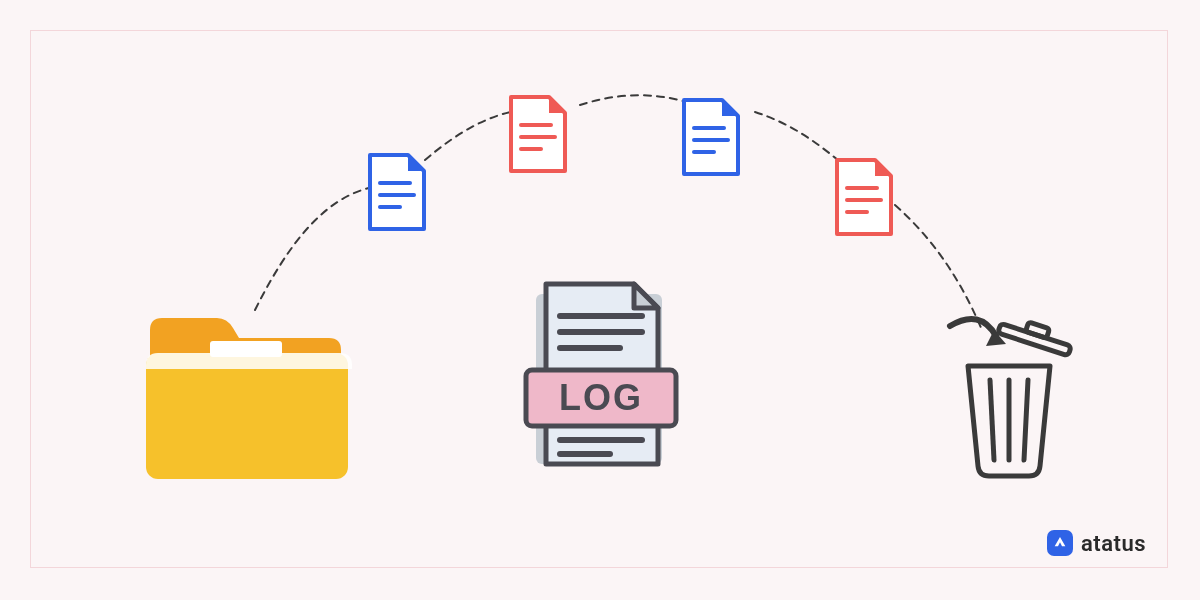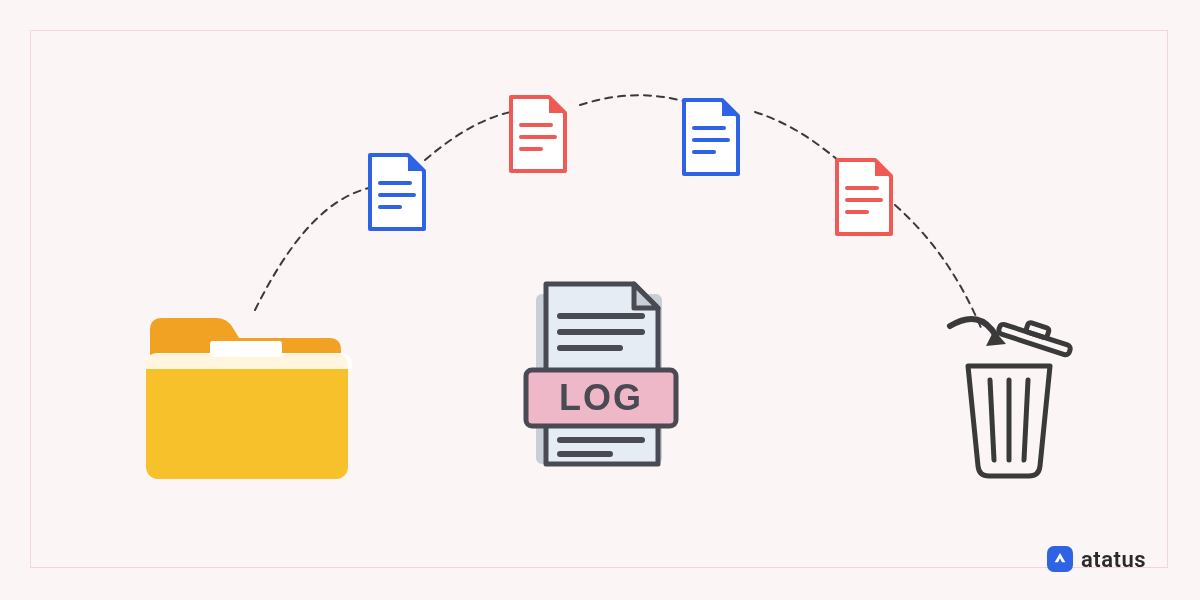--- a/index.html
+++ b/index.html
@@ -15,21 +15,21 @@
     left: 30px;
     top: 30px;
     width: 1138px;
     height: 538px;
     border: 1px solid #f3d6da;
     box-sizing: border-box;
   }
   .brand {
     position: absolute;
     right: 54px;
-    bottom: 28px;
+    bottom: 44px;
     display: flex;
     align-items: center;
     gap: 8px;
   }
   .brand-badge {
     width: 26px;
     height: 26px;
     border-radius: 7px;
     background: #2f63e6;
     display: flex;

